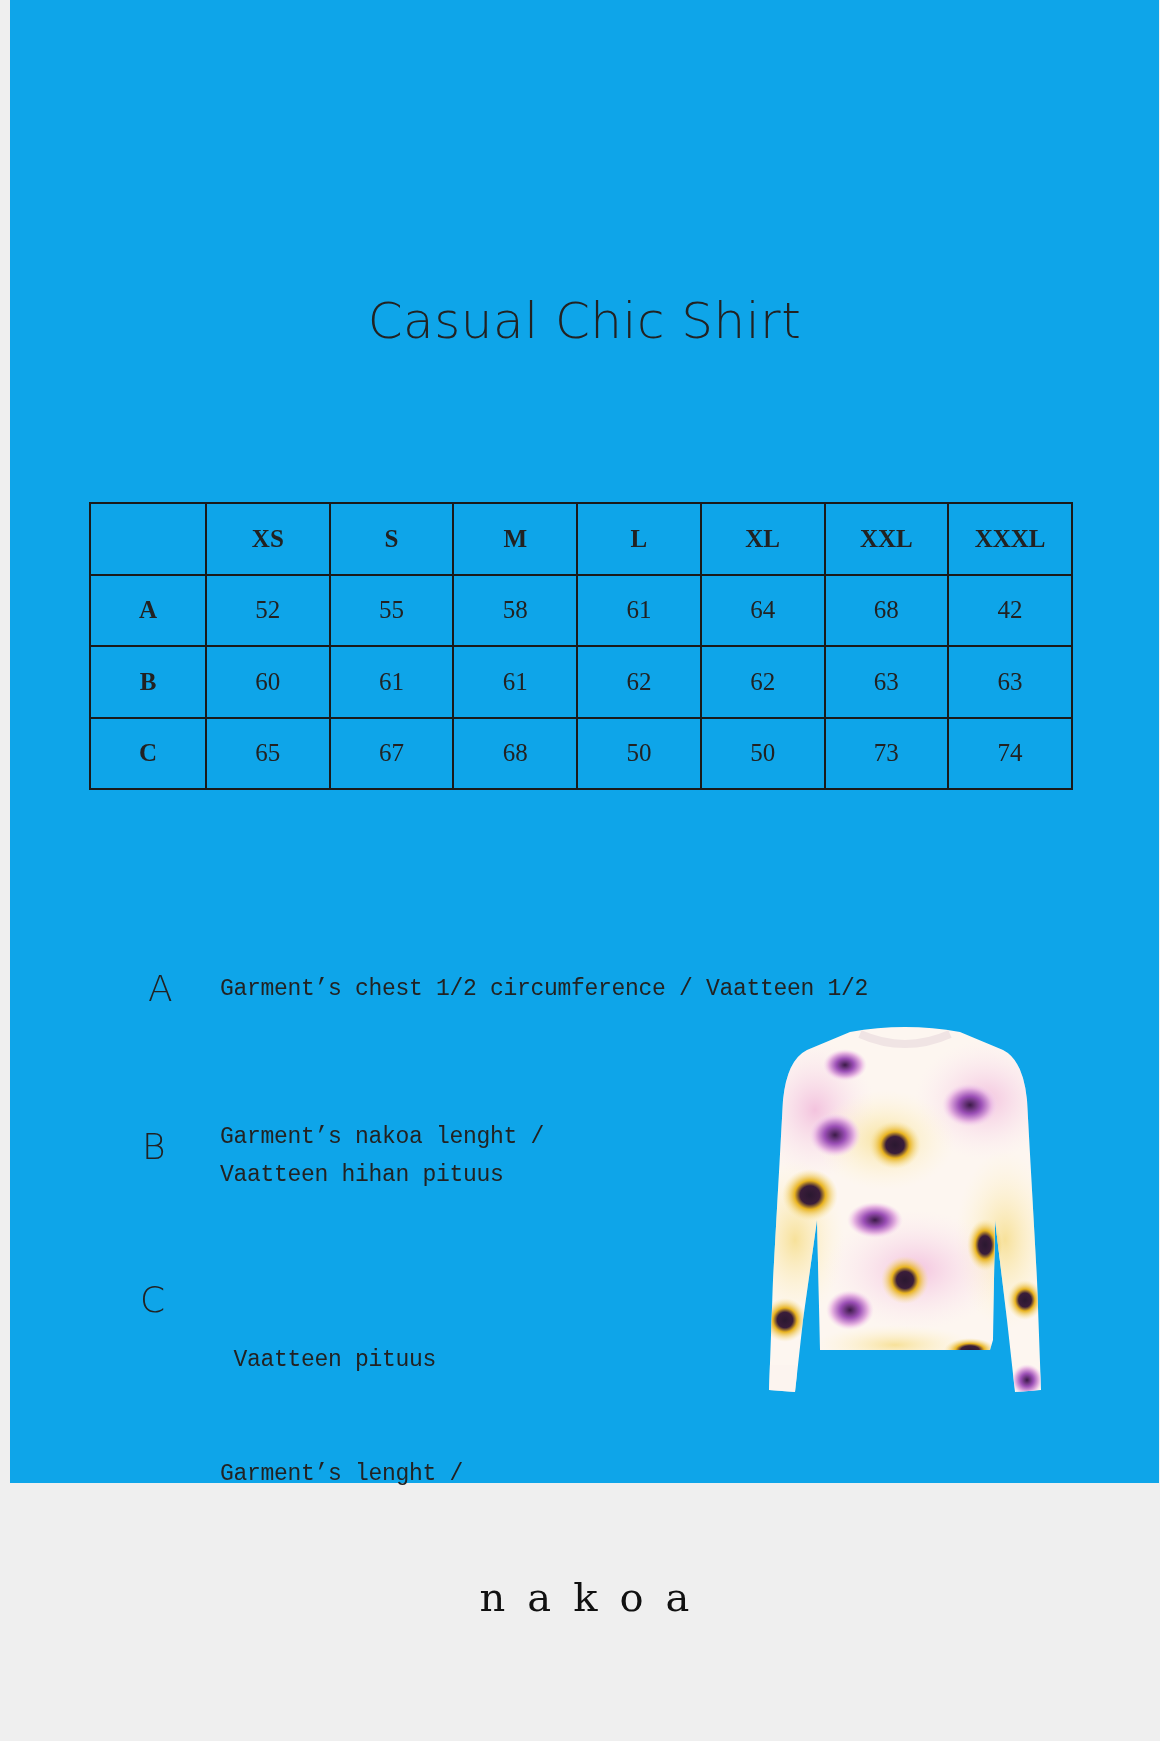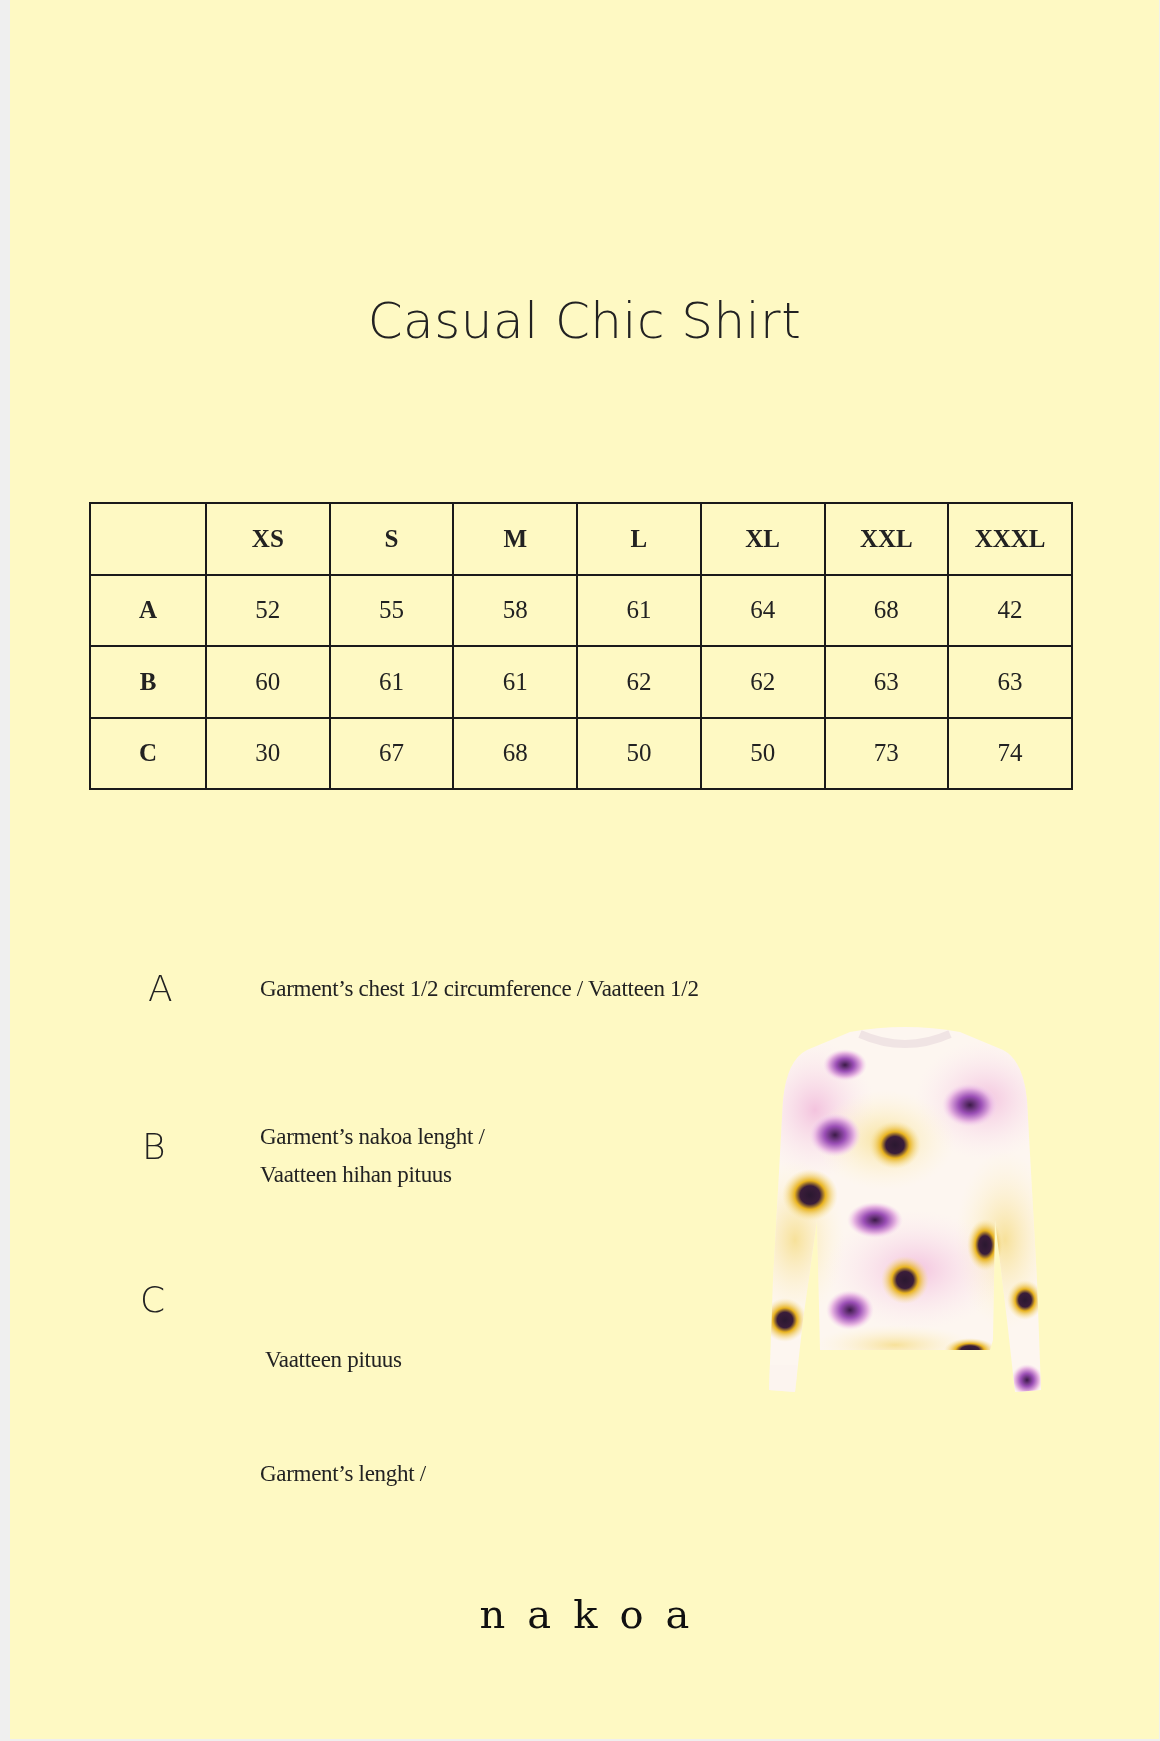--- a/index.html
+++ b/index.html
@@ -3,22 +3,22 @@
 <meta charset="utf-8">
 <style>
   html, body { margin: 0; padding: 0; }
   body {
     width: 1160px; height: 1741px; position: relative; overflow: hidden;
     background: #efefef;
     font-family: "Liberation Serif", serif;
     color: #1c1c1c;
   }
   .page {
-    position: absolute; left: 10px; top: 0; width: 1149px; height: 1739px;
-    background: #fef9c3;
+    position: absolute; left: 10px; top: 0; width: 1149px; height: 1483px;
+    background: #0ea5e9;
   }
   .title {
     position: absolute; left: 0; right: 0; top: 292px;
     text-align: center;
     font-family: "DejaVu Sans", sans-serif;
     font-weight: 300;
     font-size: 50px; letter-spacing: 0.5px;
     color: #222;
   }
   table.size {
@@ -40,37 +40,35 @@
 
   .legend { position: absolute; left: 0; top: 0; }
   .legend-item { position: absolute; }
   .legend-letter {
     position: absolute;
     font-family: "DejaVu Sans", sans-serif; font-weight: 300;
     font-size: 36px; color: #222;
   }
   .legend-text {
     position: absolute; left: 210px; width: 560px;
-    font-family: Liberation Serif, serif; font-weight: 300;
+    font-family: Liberation Mono, monospace; font-weight: 300;
     font-size: 23px; line-height: 38px; color: #222;
     letter-spacing: -0.3px;
-    margin-left: 40px;
   }
   .legend-text span { display: block; white-space: nowrap; }
 
   .garment {
     position: absolute; left: 745px; top: 1020px; width: 300px; height: 390px;
   }
   .brand {
     position: absolute; left: 0; right: 0; top: 1574px;
     text-align: center;
     font-family: "DejaVu Serif", serif;
     font-size: 40px; letter-spacing: 22px; color: #111;
     padding-left: 22px;
-    margin-top: 17px;
   }
 </style>
 </head>
 <body>
 
 <div class="page">
 
   <div class="title">Casual Chic Shirt</div>
 
   <table class="size">
@@ -110,21 +108,21 @@
       <td>60</td>
       <td>61</td>
       <td>61</td>
       <td>62</td>
       <td>62</td>
       <td>63</td>
       <td>63</td>
     </tr>
     <tr>
       <td class="rowhead">C</td>
-      <td>30</td>
+      <td>65</td>
       <td>67</td>
       <td>68</td>
       <td>50</td>
       <td>50</td>
       <td>73</td>
       <td>74</td>
     </tr>
   </tbody>
     </table>
 

